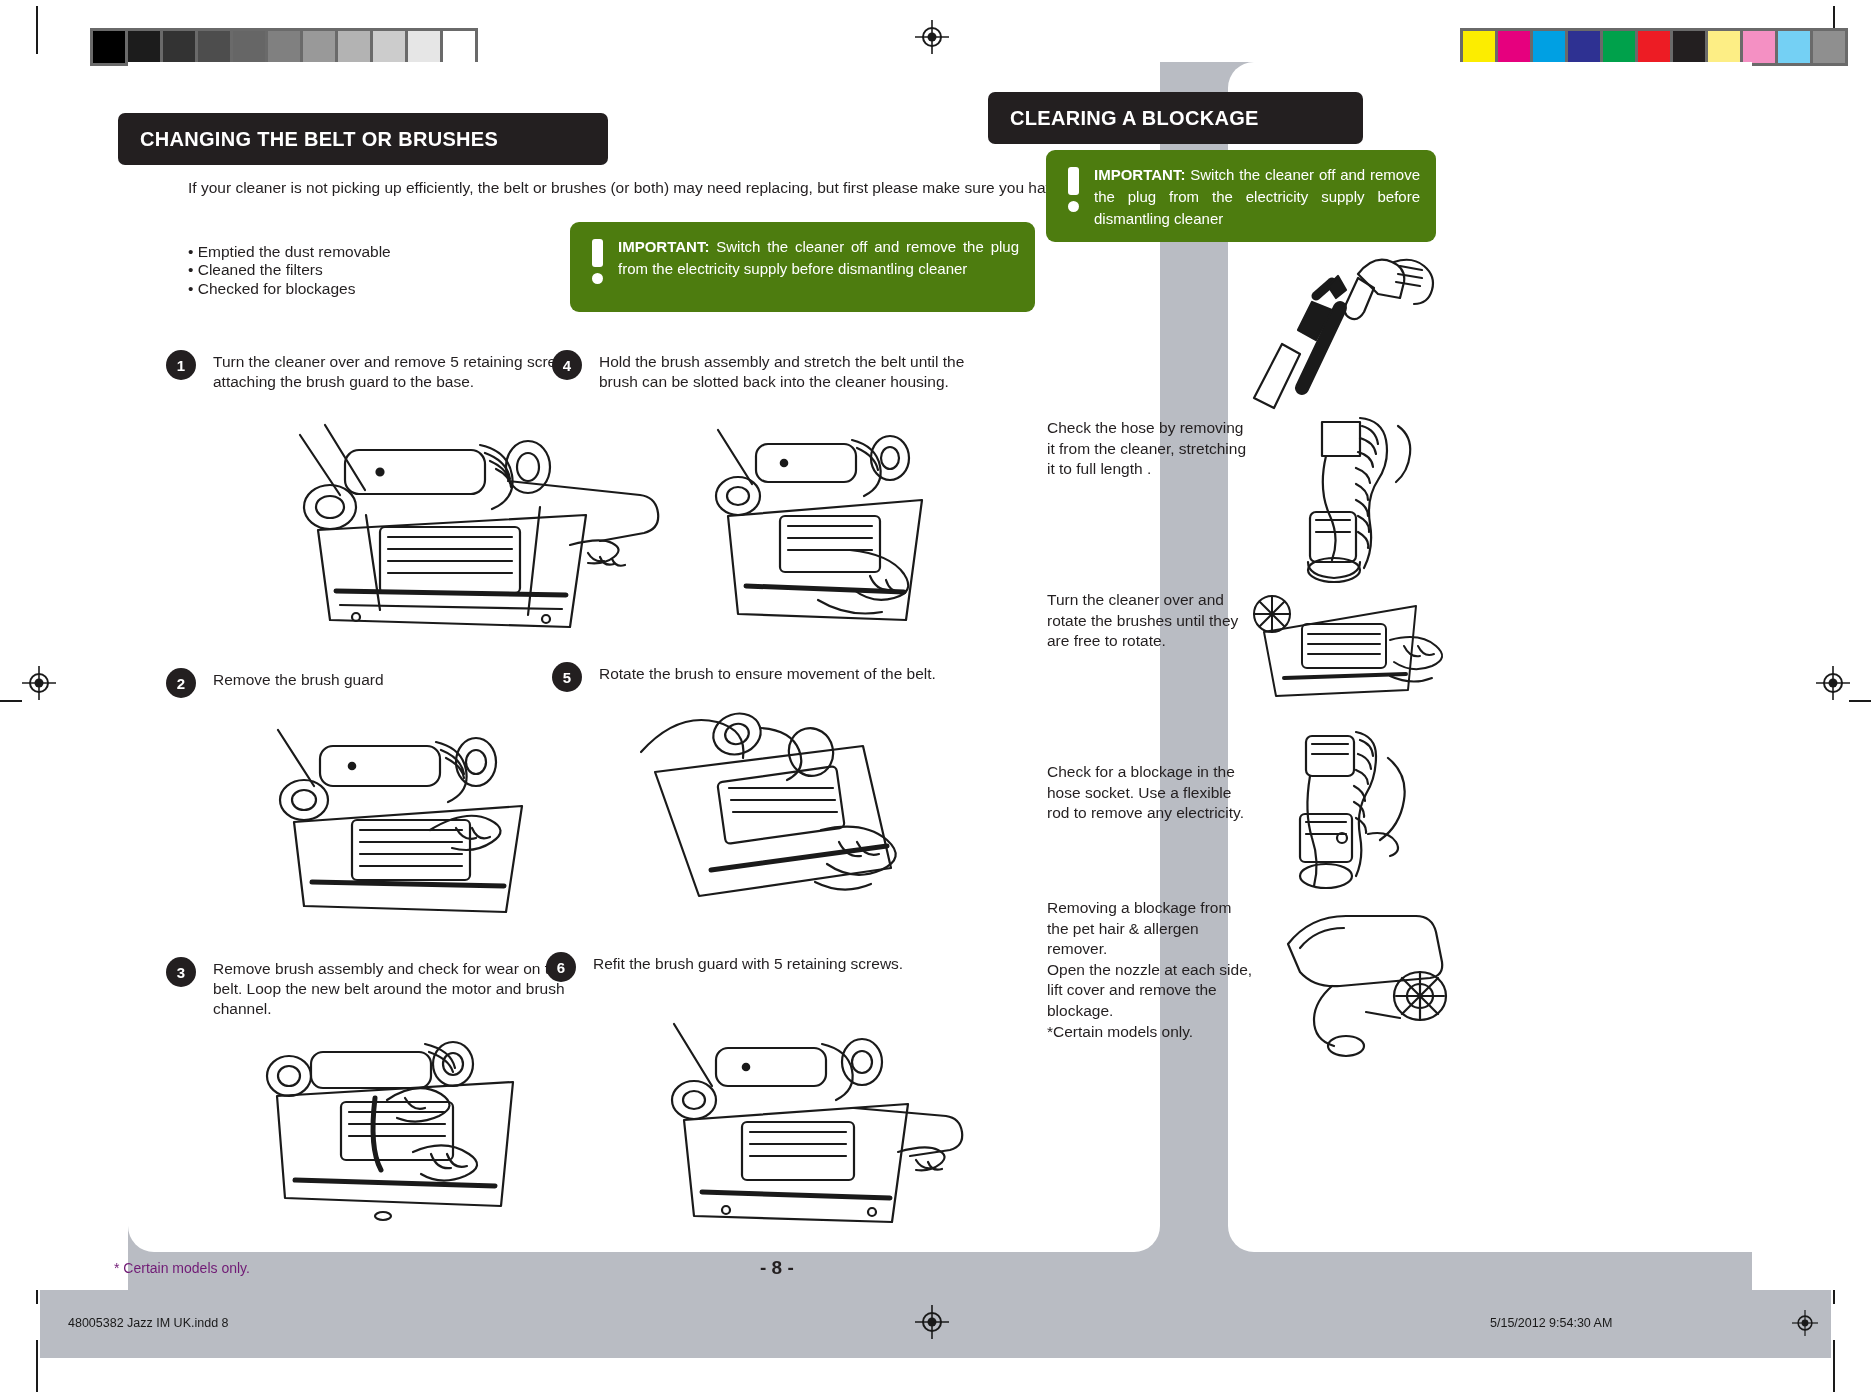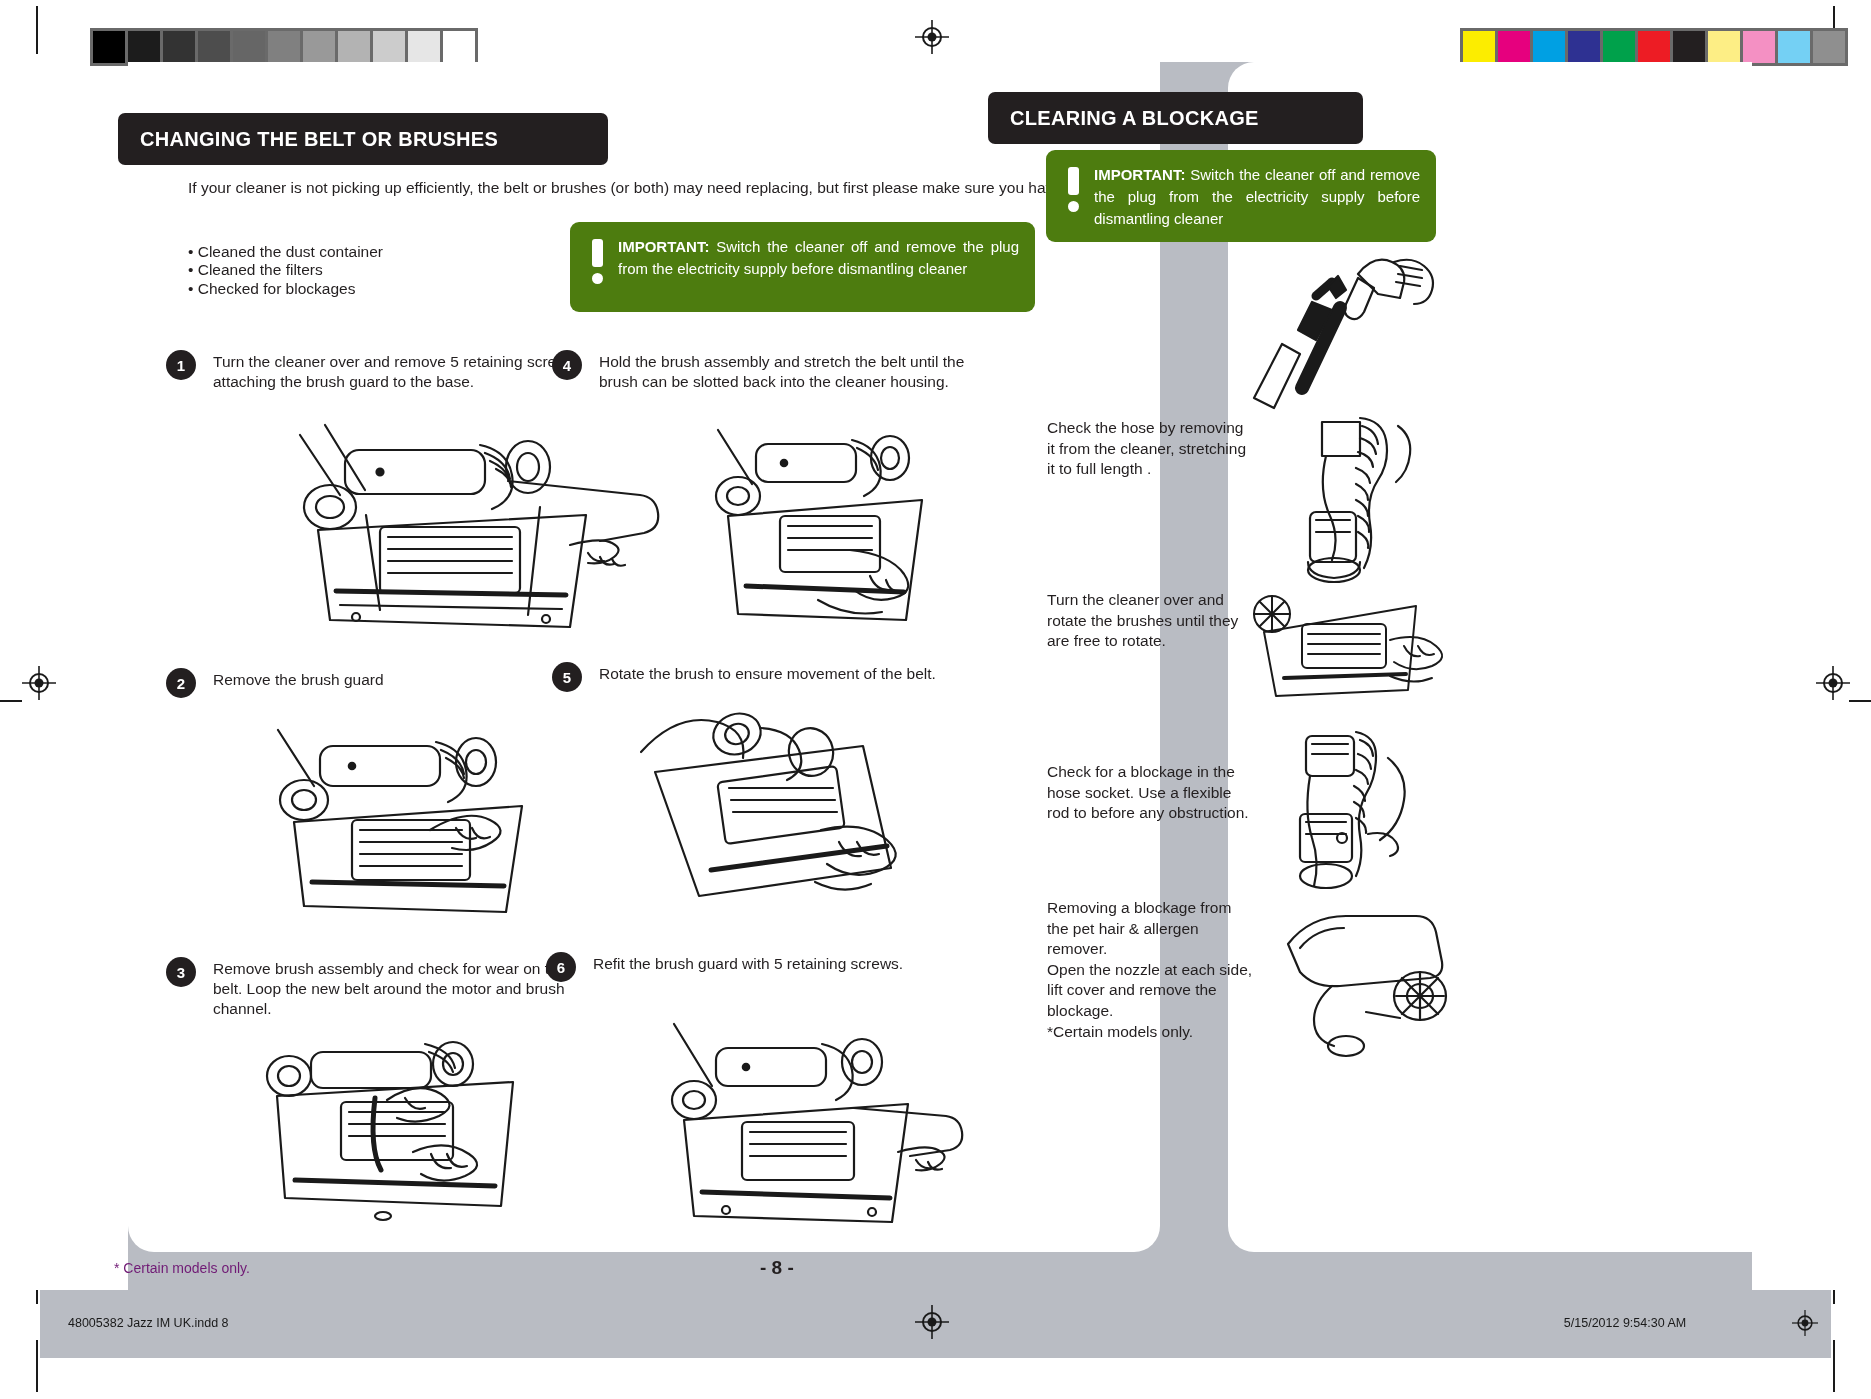--- a/index.html
+++ b/index.html
@@ -60,21 +60,21 @@
     display:flex;align-items:center;justify-content:center;
   }
   .step .stext{position:absolute;left:47px;top:2px;font-size:15.5px;color:#231f20;line-height:1.28;}
 
   
   .rtext{position:absolute;font-size:15.5px;color:#231f20;line-height:1.33;}
 
   .footnote{position:absolute;font-size:14px;color:#701a75;}
   .pageno{position:absolute;font-size:19px;font-weight:bold;color:#231f20;}
   .slug{position:absolute;font-size:12.5px;color:#1a1a1a;font-family:"Liberation Sans", sans-serif;}
-  .slug.right{text-align:center;}
+  .slug.right{text-align:left;}
 
   .art{position:absolute;}
   .art svg{display:block;width:100%;height:100%;}
 </style>
 </head>
 <body>
 
 <div class="page">
 
   <div class="greybg" style="left:0;top:0;width:1871px;height:1399px;"></div>
@@ -165,21 +165,21 @@
   <div class="sheet-right" style="left:1228px;top:62px;width:524px;height:1190px;"></div>
   <div class="greybg" style="left:1160px;top:62px;width:68px;height:1190px;"></div>
 
   <div class="section-title" style="left:118px;top:113px;width:490px;height:52px;">
     <span>CHANGING THE BELT OR BRUSHES</span>
   </div>
 
   <div class="body-text" style="left:188px;top:178px;width:965px;">If your cleaner is not picking up efficiently, the belt or brushes (or both) may need replacing, but first please make sure you have:</div>
 
   <div class="bullets" style="left:188px;top:243px;width:420px;">
-    <div>• Cleaned the dust container</div>
+    <div>• Emptied the dust removable</div>
     <div>• Cleaned the filters</div>
     <div>• Checked for blockages</div>
   </div>
 
   <div class="important" style="left:570px;top:222px;width:465px;height:90px;">
     <div class="bang">
       <div class="bar"></div>
         <div class="dot"></div>
     </div>
     <div class="txt">
@@ -408,21 +408,21 @@
         <rect x="62" y="44" width="84" height="44" rx="5"></rect>
         <path d="M68 54 h72 M68 64 h72 M68 74 h72"></path>
         <path d="M44 98 L166 94" stroke-width="4"></path>
         <path d="M150 60 q30 -8 46 6 q14 12 -4 20 q-20 8 -38 -4"></path>
         <path d="M164 66 q6 12 16 10 M178 66 q6 12 16 8"></path>
         <path d="M150 96 q22 10 42 2"></path>
       </g>
     </svg>
   </div>
 
-  <div class="rtext" style="left:1047px;top:762px;width:205px;">Check for a blockage in the hose socket. Use a flexible rod to before any obstruction.</div>
+  <div class="rtext" style="left:1047px;top:762px;width:205px;">Check for a blockage in the hose socket. Use a flexible rod to remove any electricity.</div>
   <div class="art" style="left:1276px;top:722px;width:190px;height:180px;">
     <svg viewBox="0 0 190 180" xmlns="http://www.w3.org/2000/svg">
       <g fill="none" stroke="#1a1a1a" stroke-width="2.2" stroke-linecap="round" stroke-linejoin="round">
         <rect x="30" y="14" width="48" height="40" rx="6"></rect>
         <path d="M36 22 h36 M36 32 h36"></path>
         <path d="M34 54 q-6 36 2 62 q8 24 2 48"></path>
         <rect x="24" y="92" width="52" height="48" rx="5"></rect>
         <path d="M30 100 h40 M30 112 h40"></path>
         <ellipse cx="50" cy="154" rx="26" ry="12"></ellipse>
         <path d="M80 10 q20 4 20 24 q0 22 -10 38 q-10 18 -6 42 q4 22 -4 40"></path>

